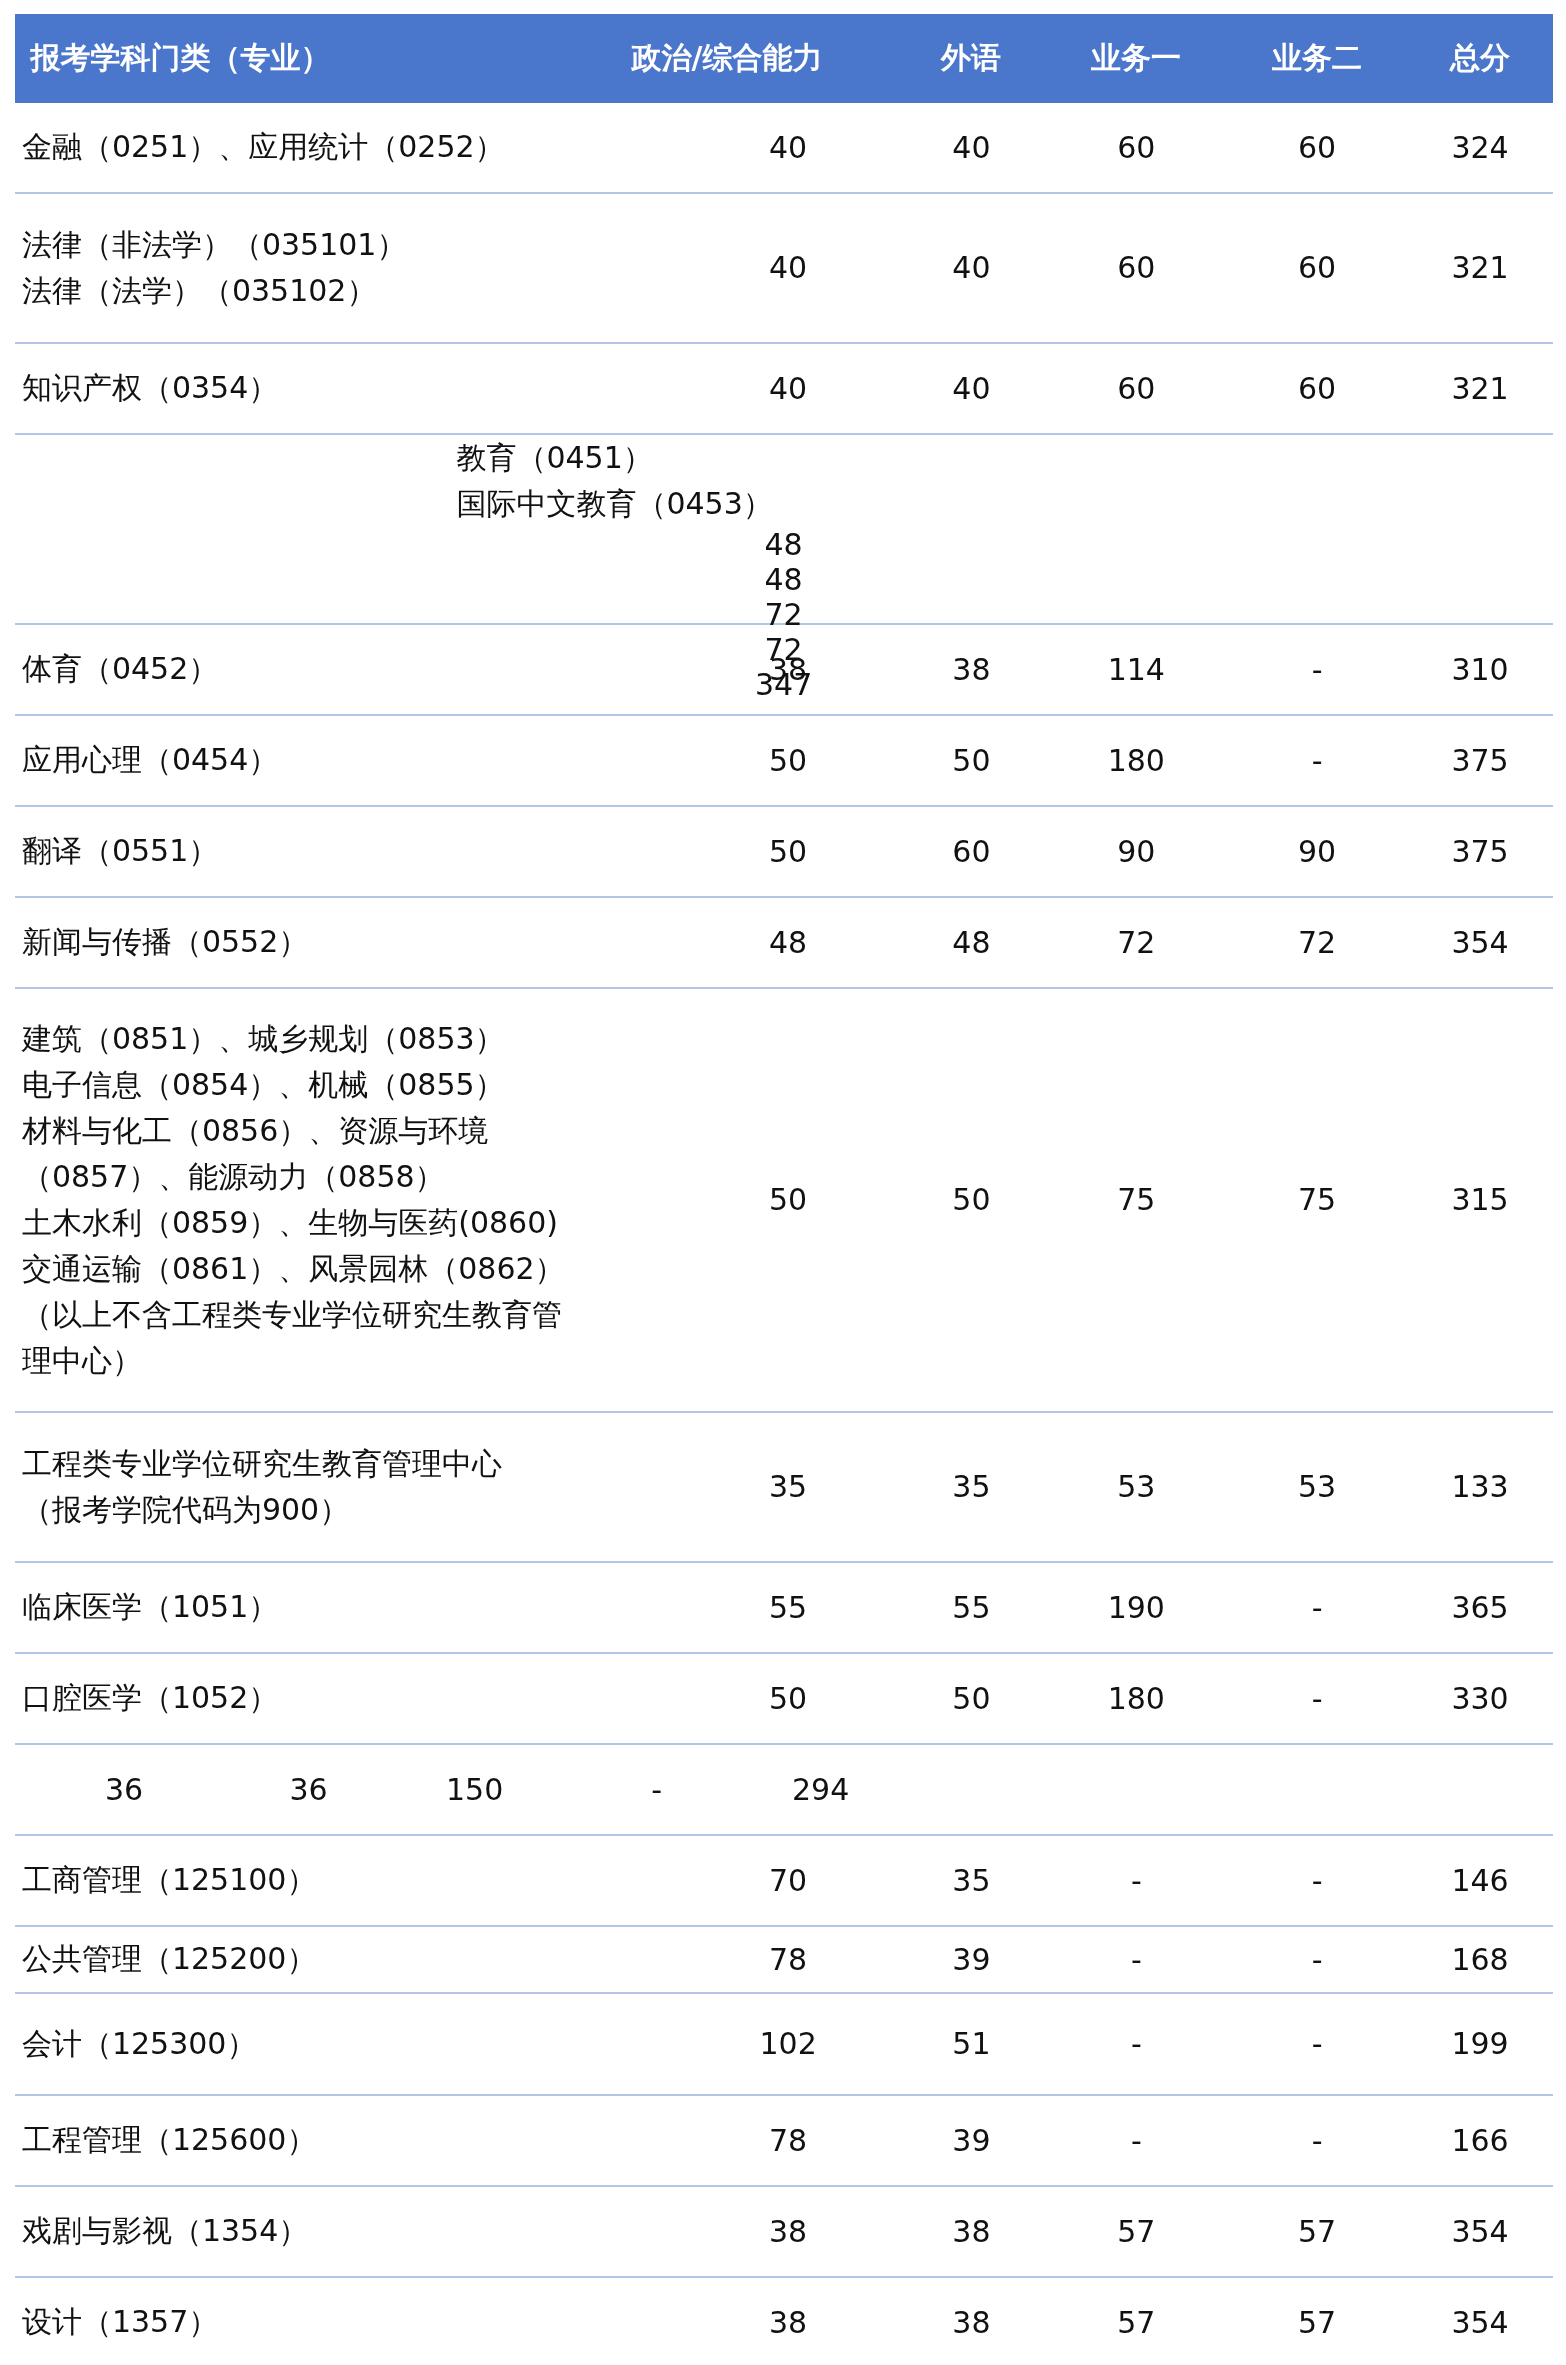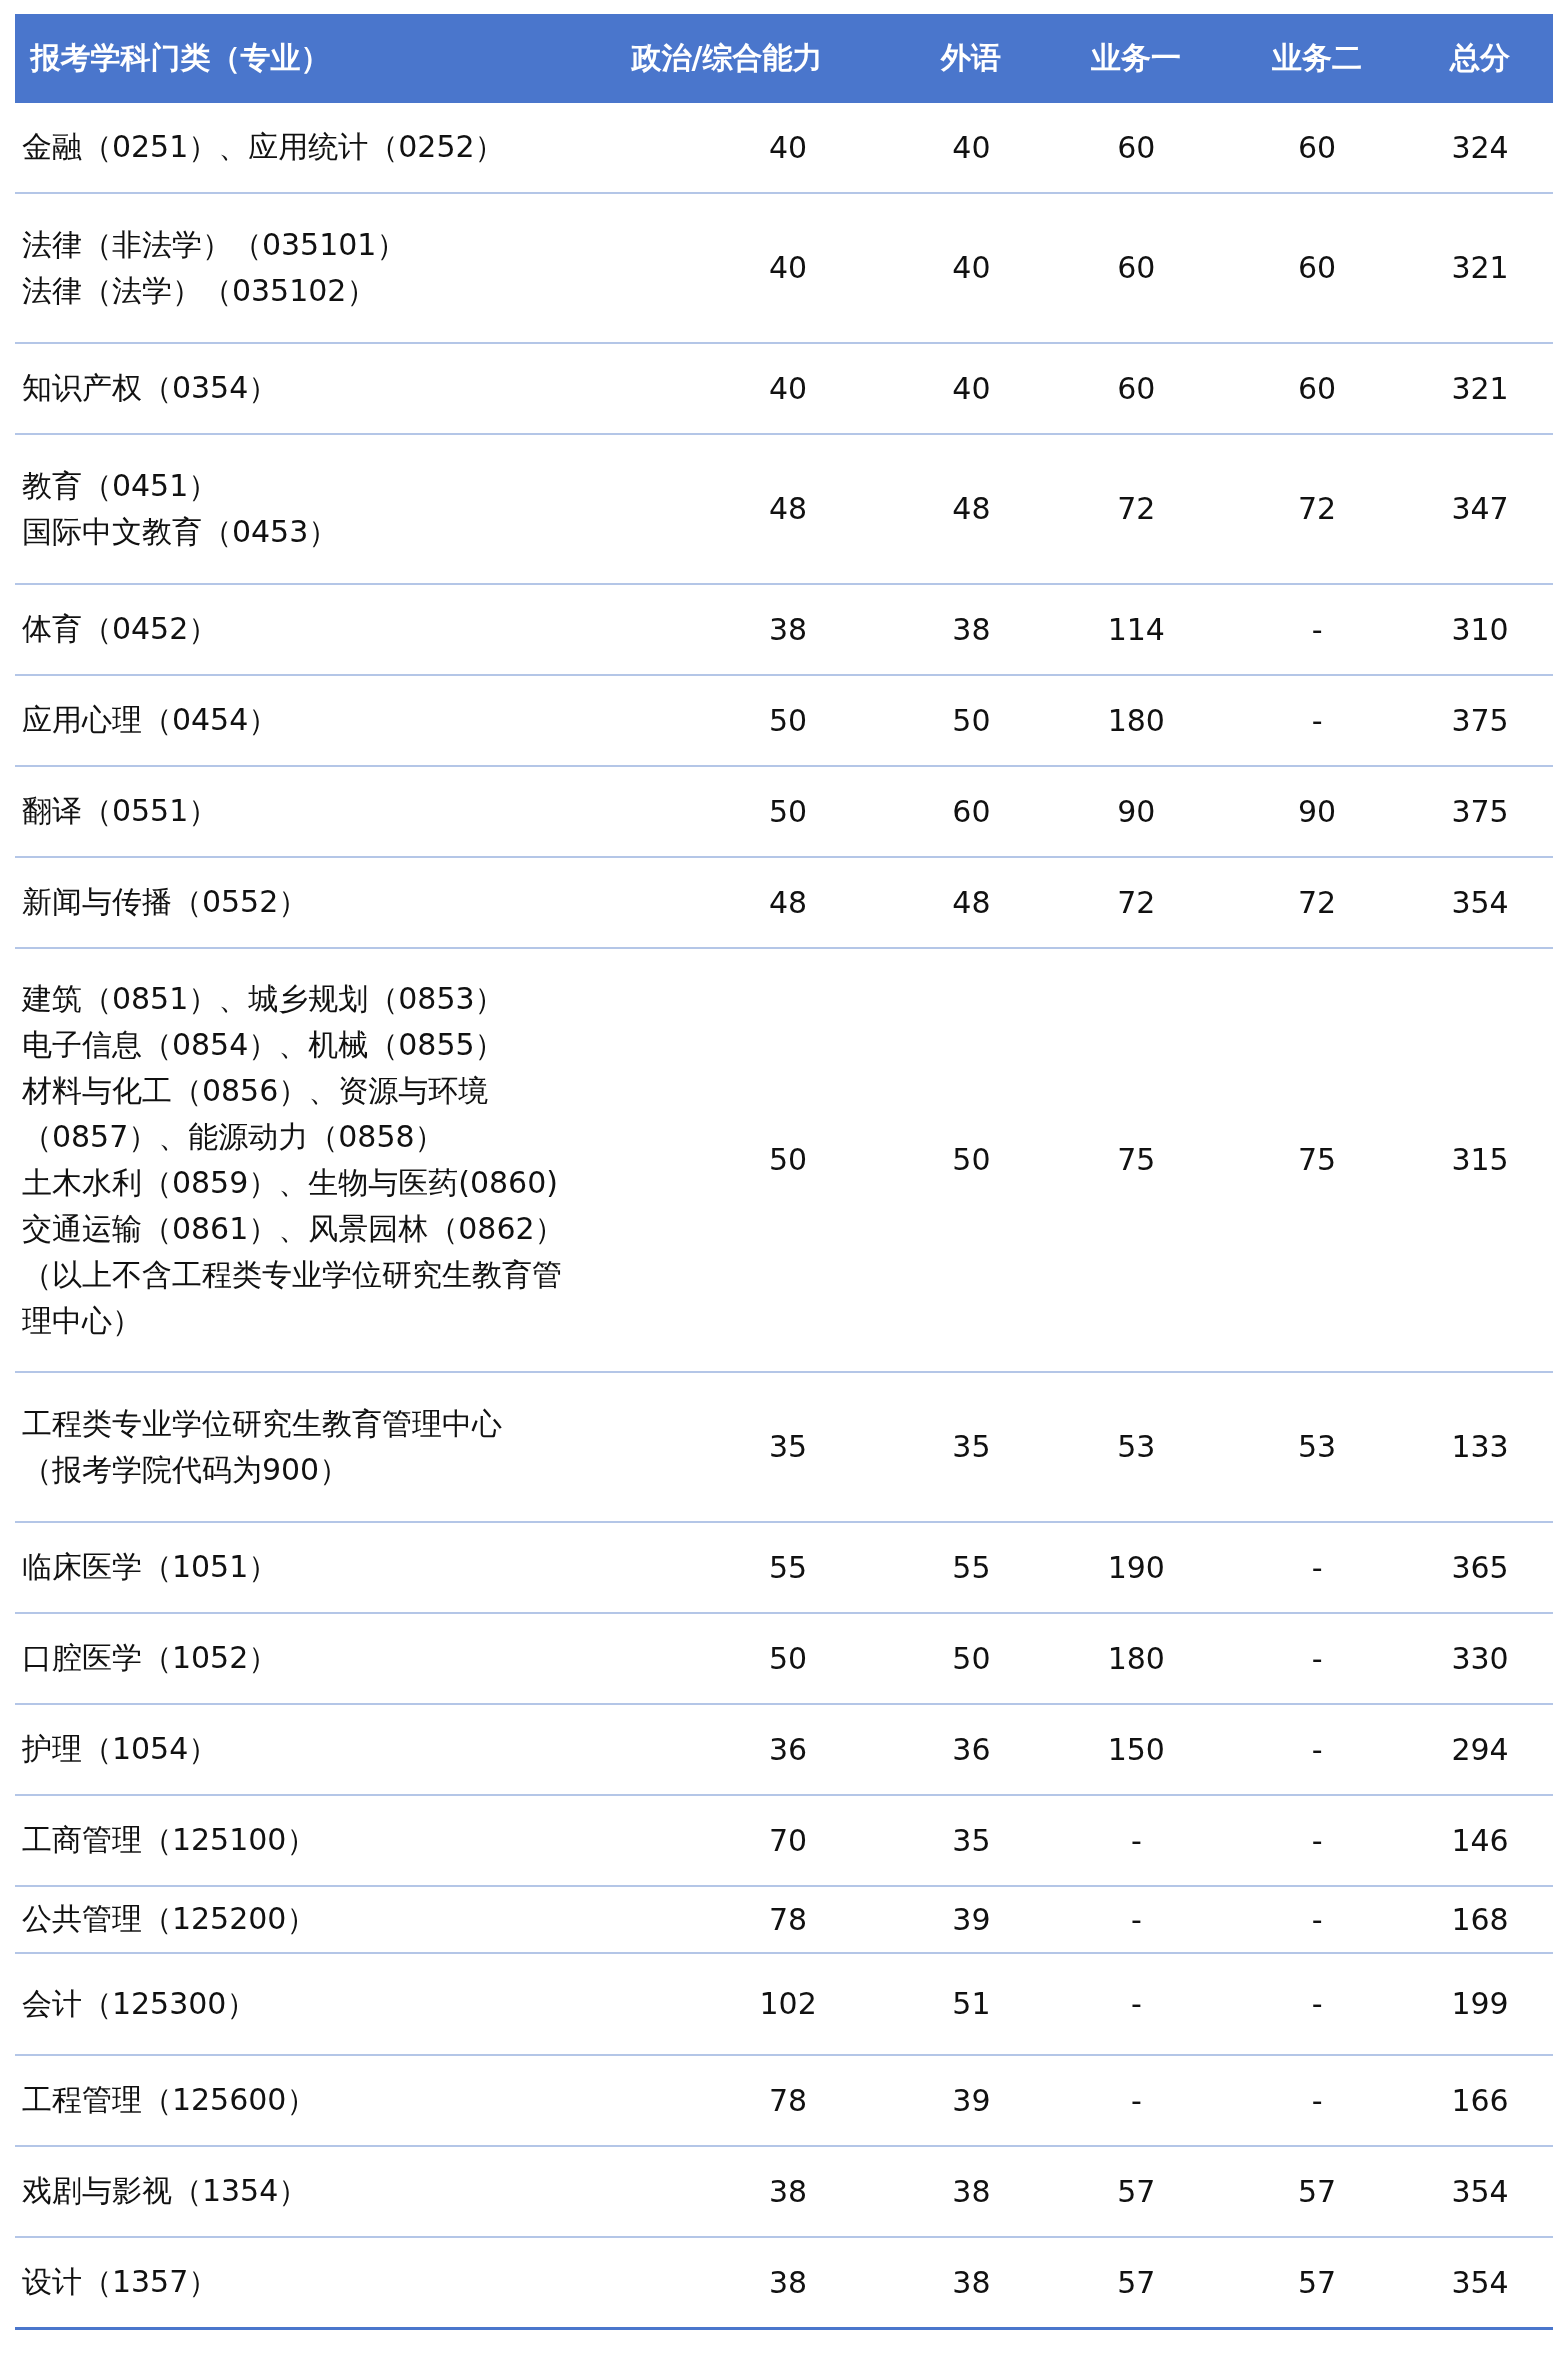--- a/index.html
+++ b/index.html
@@ -58,21 +58,21 @@
       <div class="row" style="height: 91px;">
         <div class="c0">
           <span class="line">知识产权（0354）</span>
         </div>
         <div class="c1">40</div>
         <div class="c2">40</div>
         <div class="c3">60</div>
         <div class="c4">60</div>
         <div class="c5">321</div>
       </div>
-      <div class="row" style="height: 150px;">
+      <div class="row" style="height: 190px; flex-direction: column;">
         <div class="c0">
           <span class="line">教育（0451）</span>
           <span class="line">国际中文教育（0453）</span>
         </div>
         <div class="c1">48</div>
         <div class="c2">48</div>
         <div class="c3">72</div>
         <div class="c4">72</div>
         <div class="c5">347</div>
       </div>
@@ -158,23 +158,20 @@
         <div class="c0">
           <span class="line">口腔医学（1052）</span>
         </div>
         <div class="c1">50</div>
         <div class="c2">50</div>
         <div class="c3">180</div>
         <div class="c4">-</div>
         <div class="c5">330</div>
       </div>
       <div class="row" style="height: 91px;">
-        <div class="c0">
-          <span class="line">护理（1054）</span>
-        </div>
         <div class="c1">36</div>
         <div class="c2">36</div>
         <div class="c3">150</div>
         <div class="c4">-</div>
         <div class="c5">294</div>
       </div>
       <div class="row" style="height: 91px;">
         <div class="c0">
           <span class="line">工商管理（125100）</span>
         </div>

